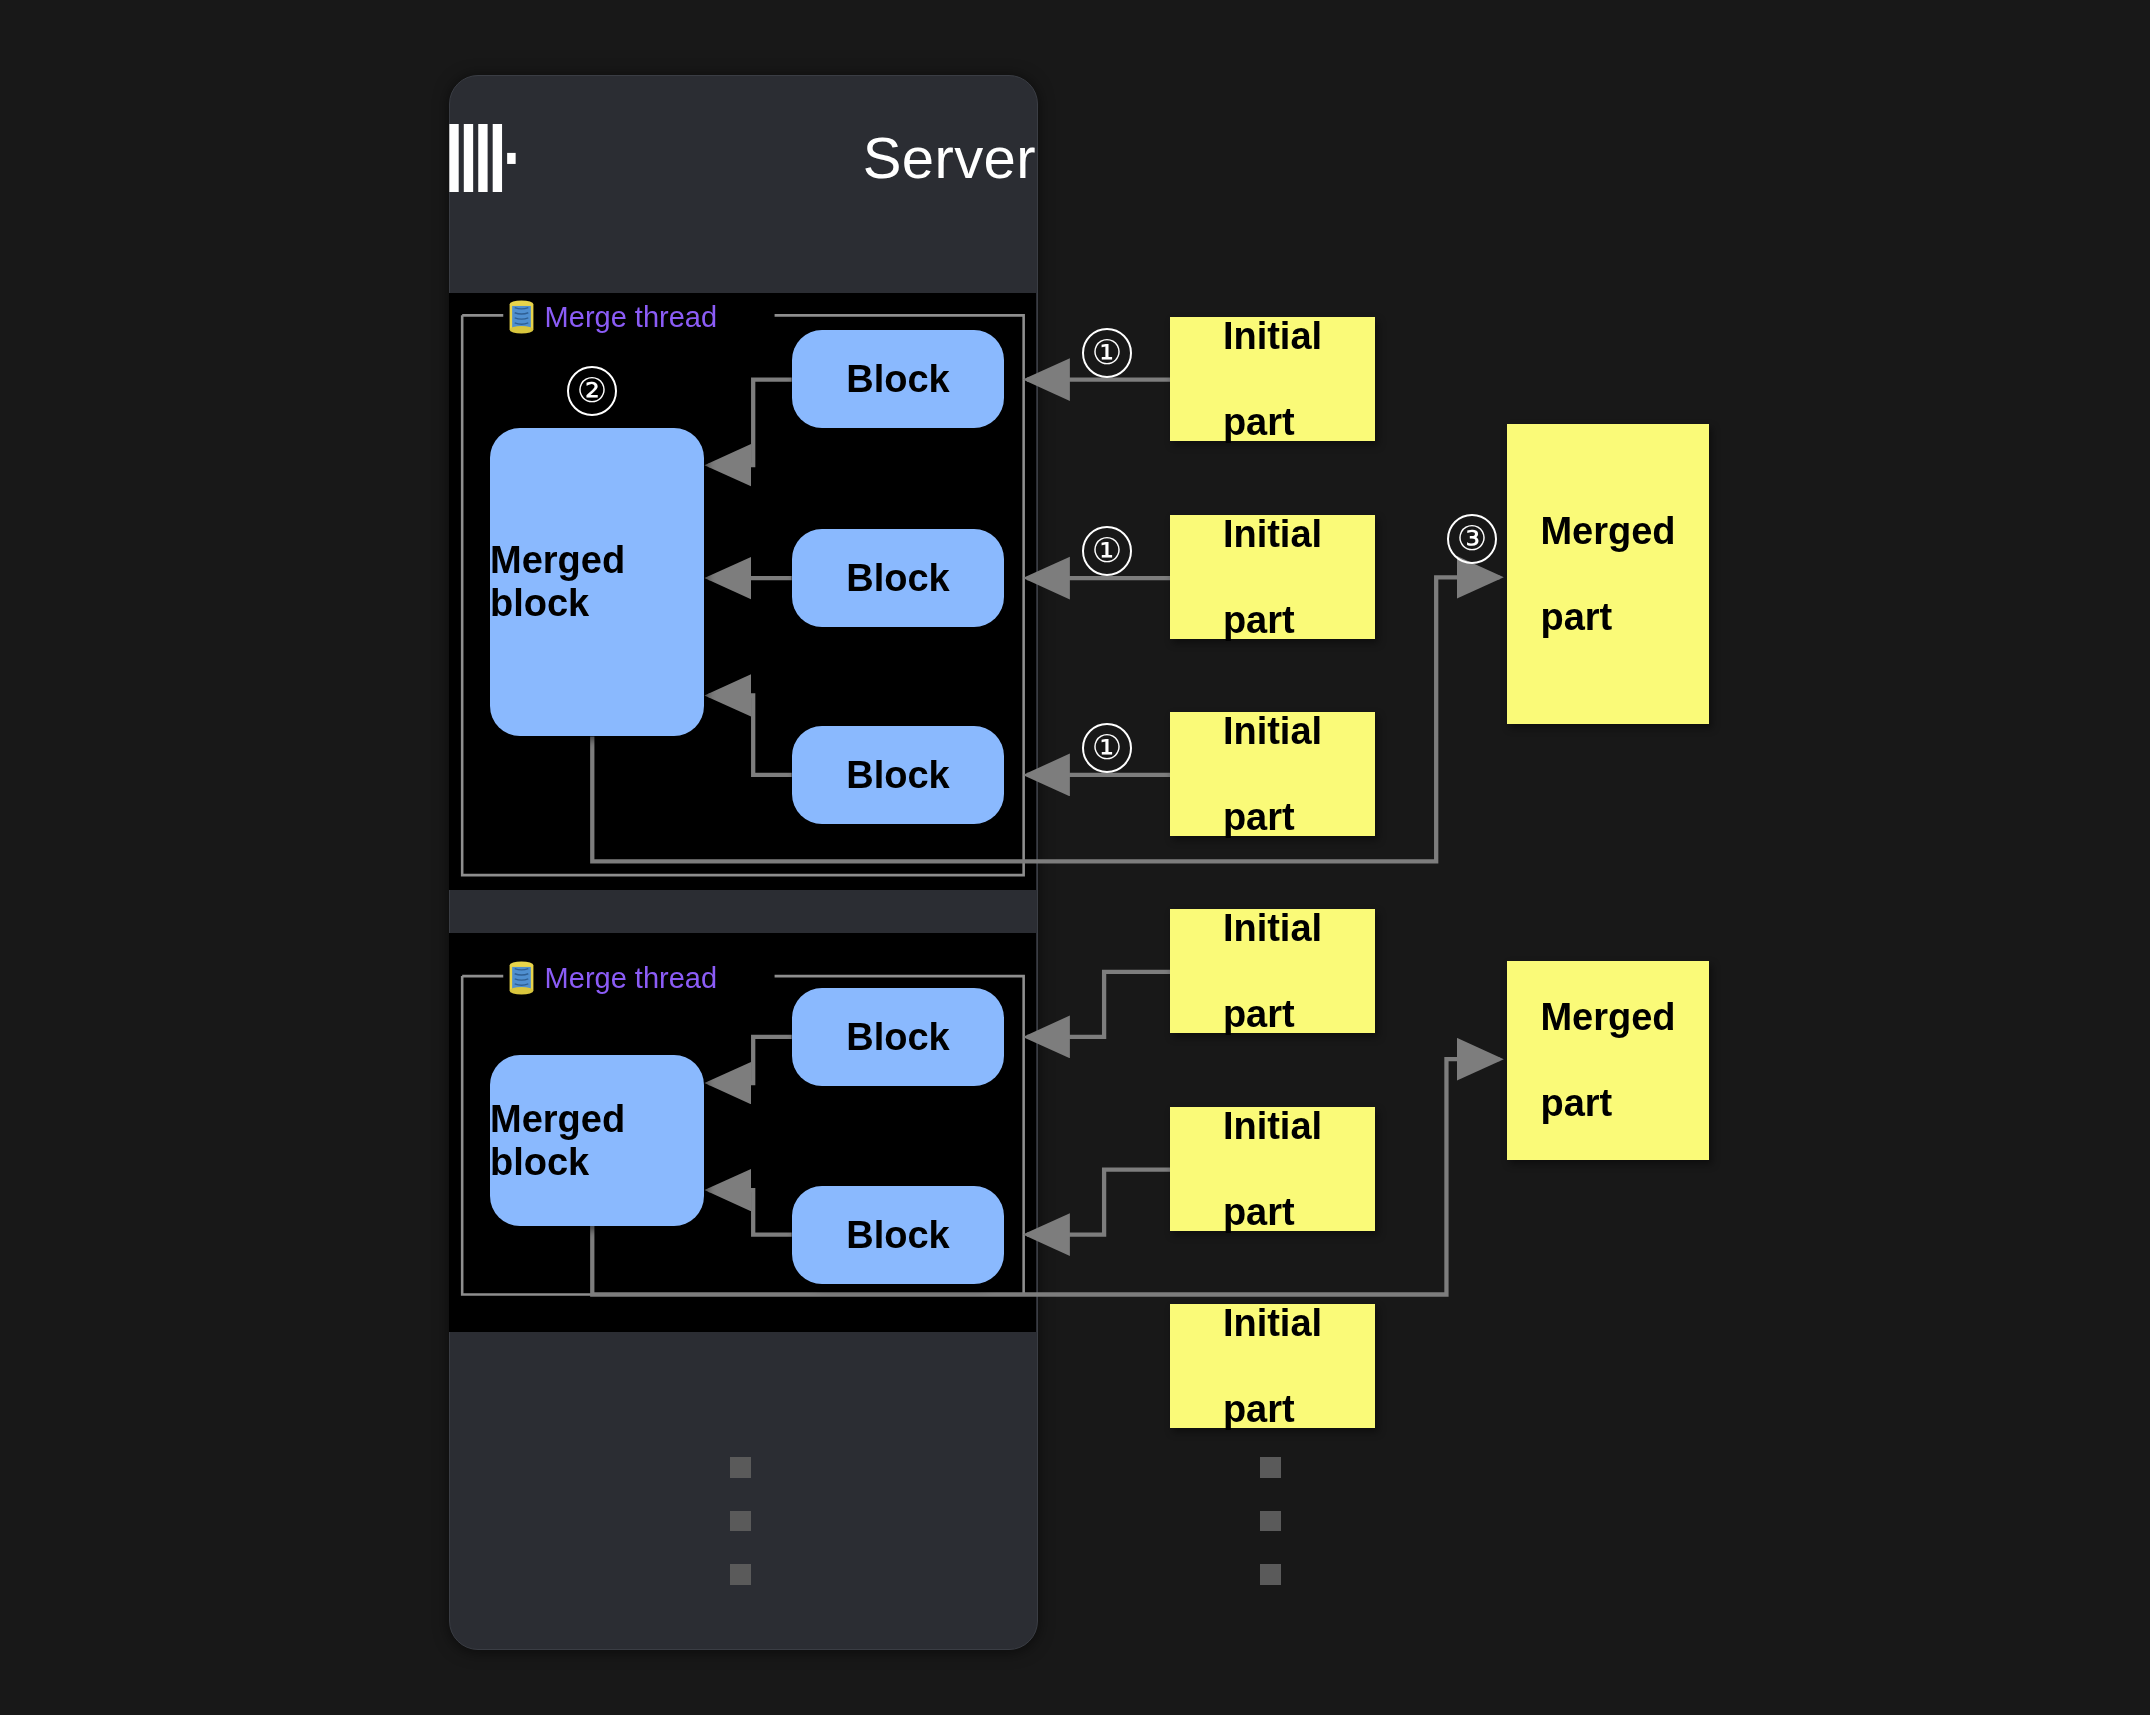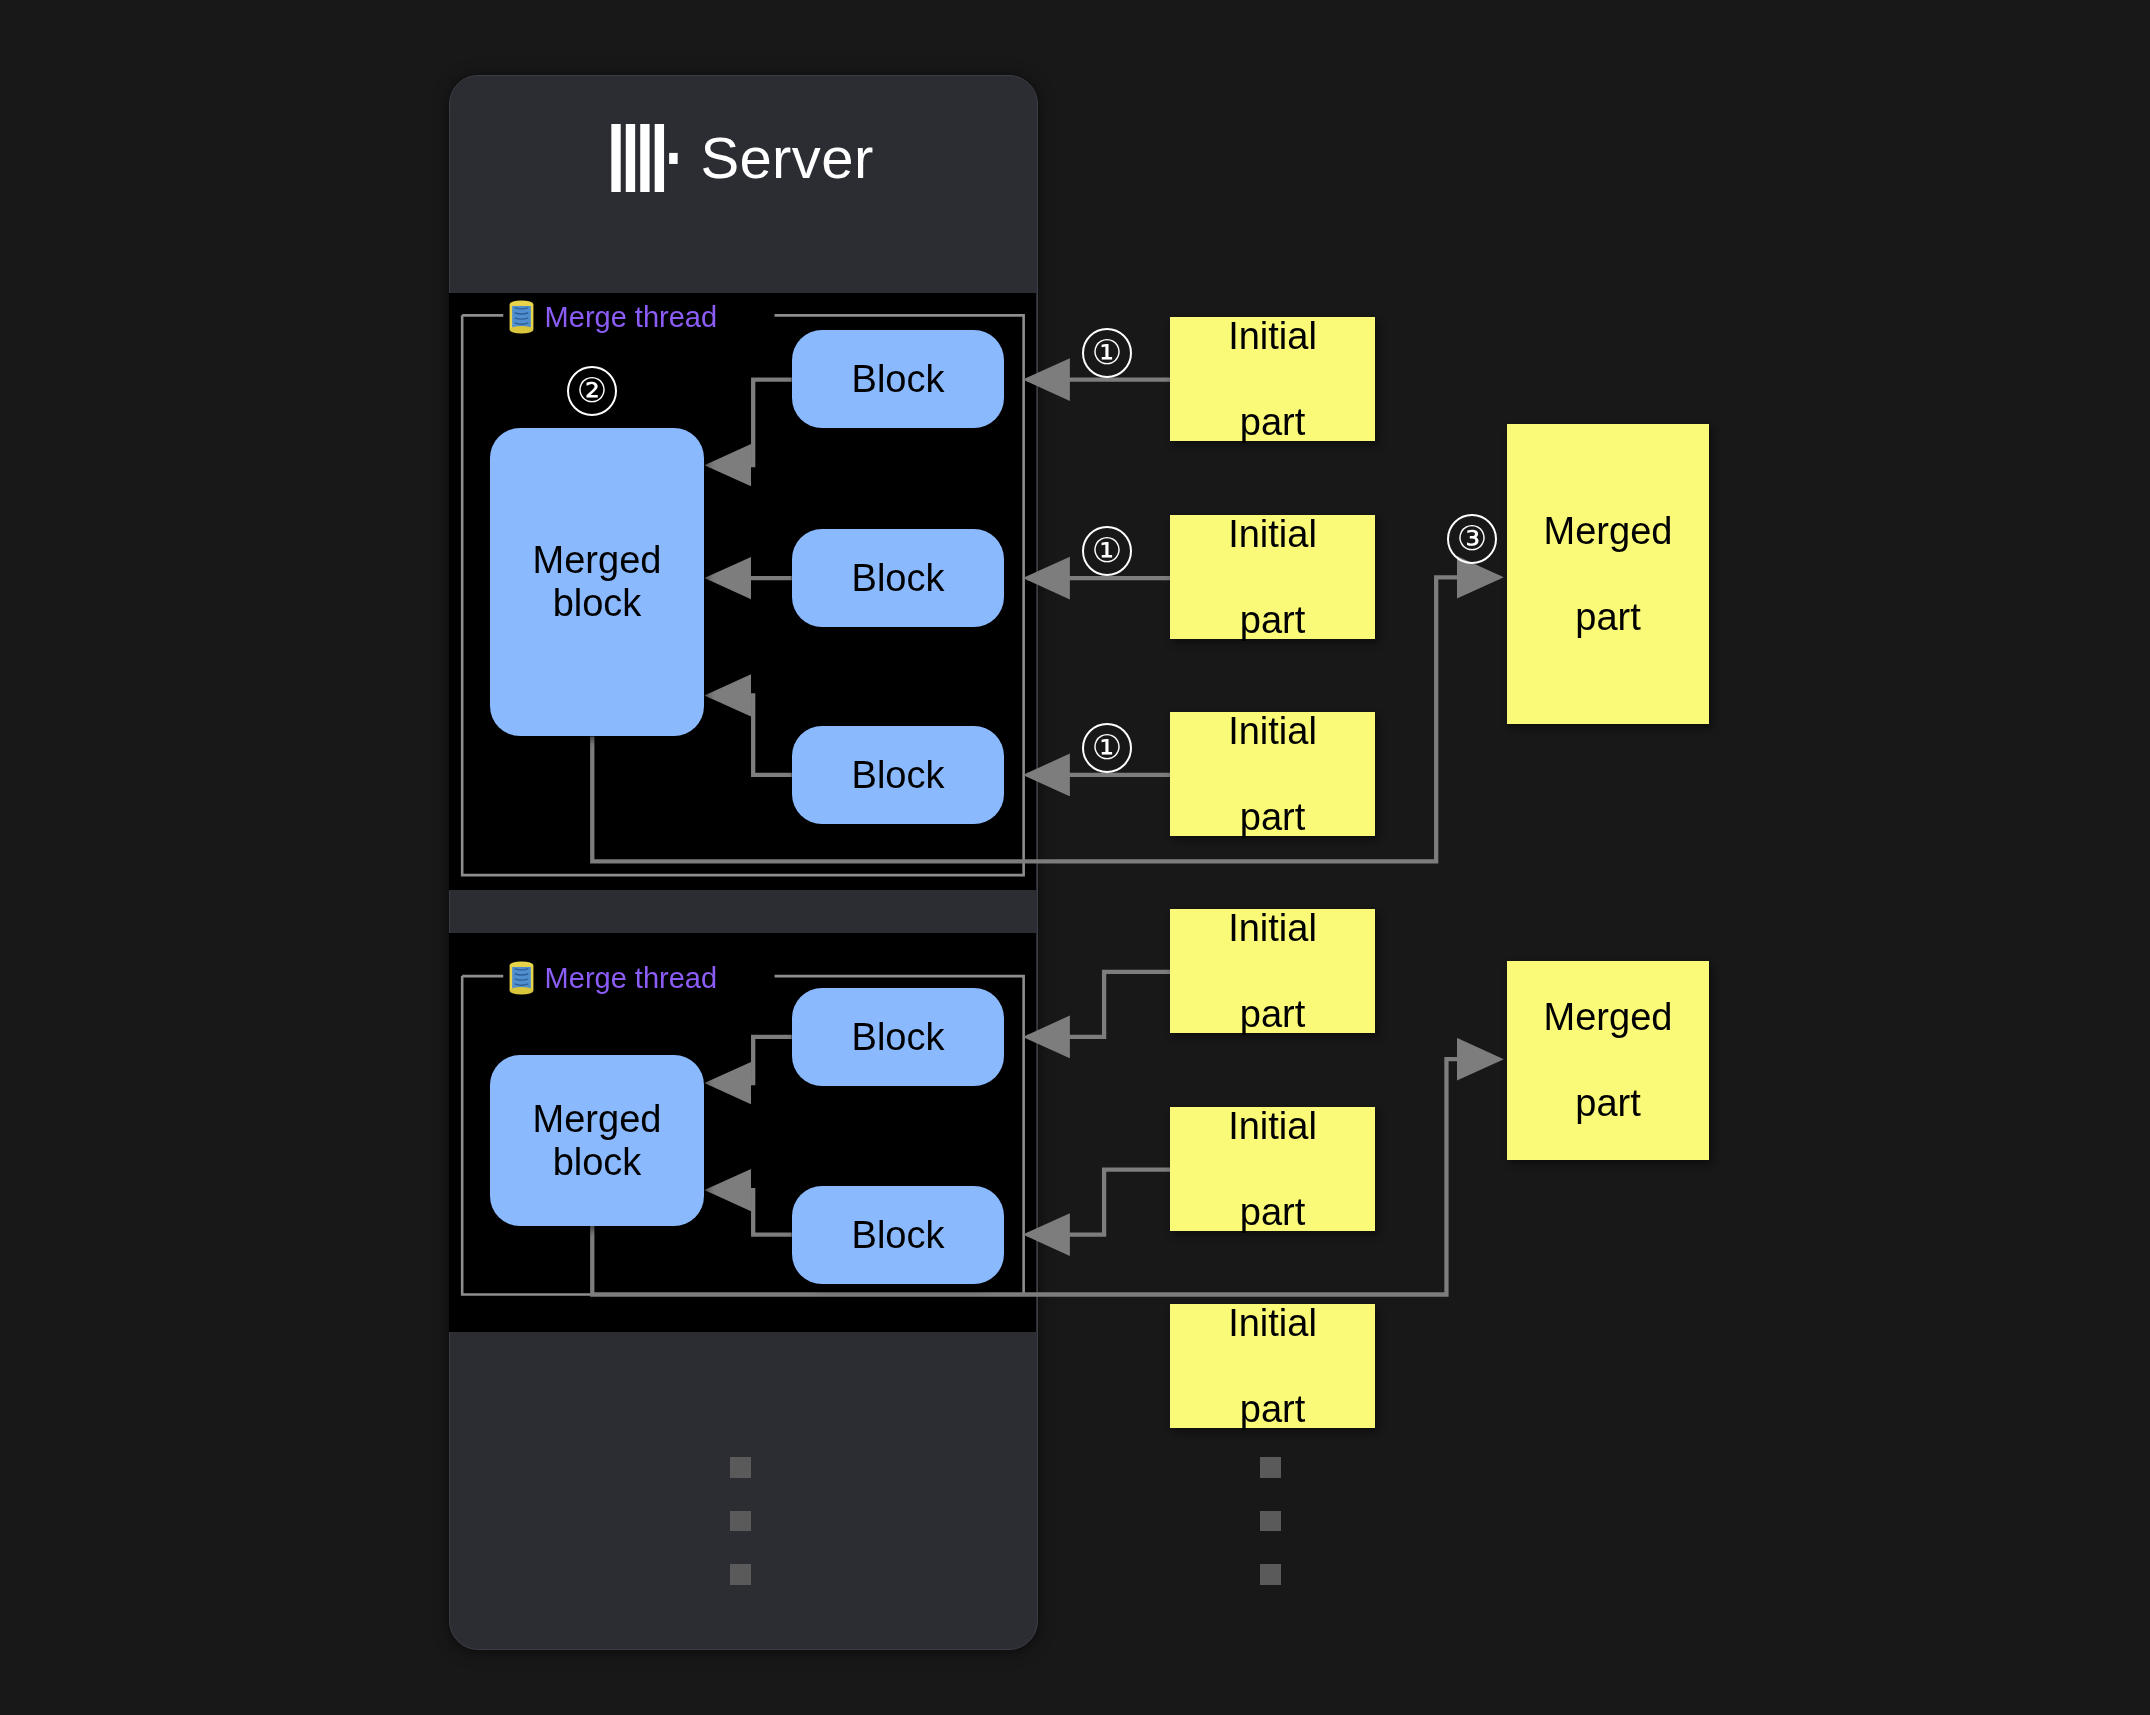--- a/index.html
+++ b/index.html
@@ -17,21 +17,21 @@
     position:absolute;
     left:449px;top:75px;
     width:587px;height:1573px;
     background:#2b2d33;
     border-radius:29px;
     border:0.9px solid #3a3d44;
     box-shadow:0 1.7px 15.4px rgba(0,0,0,.55);
   }
   .server-header{
     position:absolute;left:449px;top:111px;width:587px;height:94px;
-    display:flex;align-items:center;justify-content:center;gap:22px;
+    display:flex;align-items:center;justify-content:space-between;gap:22px;
     color:#ffffff;
   }
   .ch-logo{display:block;}
   .server-title{
     font-size:58px;line-height:58px;color:#fff;letter-spacing:0.4px;font-weight:400;
   }
 
   
   .thread-area{
     position:absolute;
@@ -48,25 +48,25 @@
     color:#8b5cf6;font-size:29px;line-height:29px;
     white-space:nowrap;
     z-index:6;
   }
   .group-label .spool{width:29px;height:34px;display:block;}
 
   
   .box{
     position:absolute;
     display:flex;align-items:center;justify-content:center;
-    text-align:center;
     color:#000;
     font-size:38px;line-height:43px;
     z-index:5;
     box-shadow:3.4px 4.3px 7.7px rgba(0,0,0,.45);
+    font-weight:bold;
   }
   .box.blue{background:#8ab9fe;border-radius:30px;}
   .box.yellow{background:#fafa78;}
   .box span{display:block;}
 
   
   .step{
     position:absolute;
     width:50px;height:50px;border-radius:50%;
     border:2.6px solid #ffffff;

